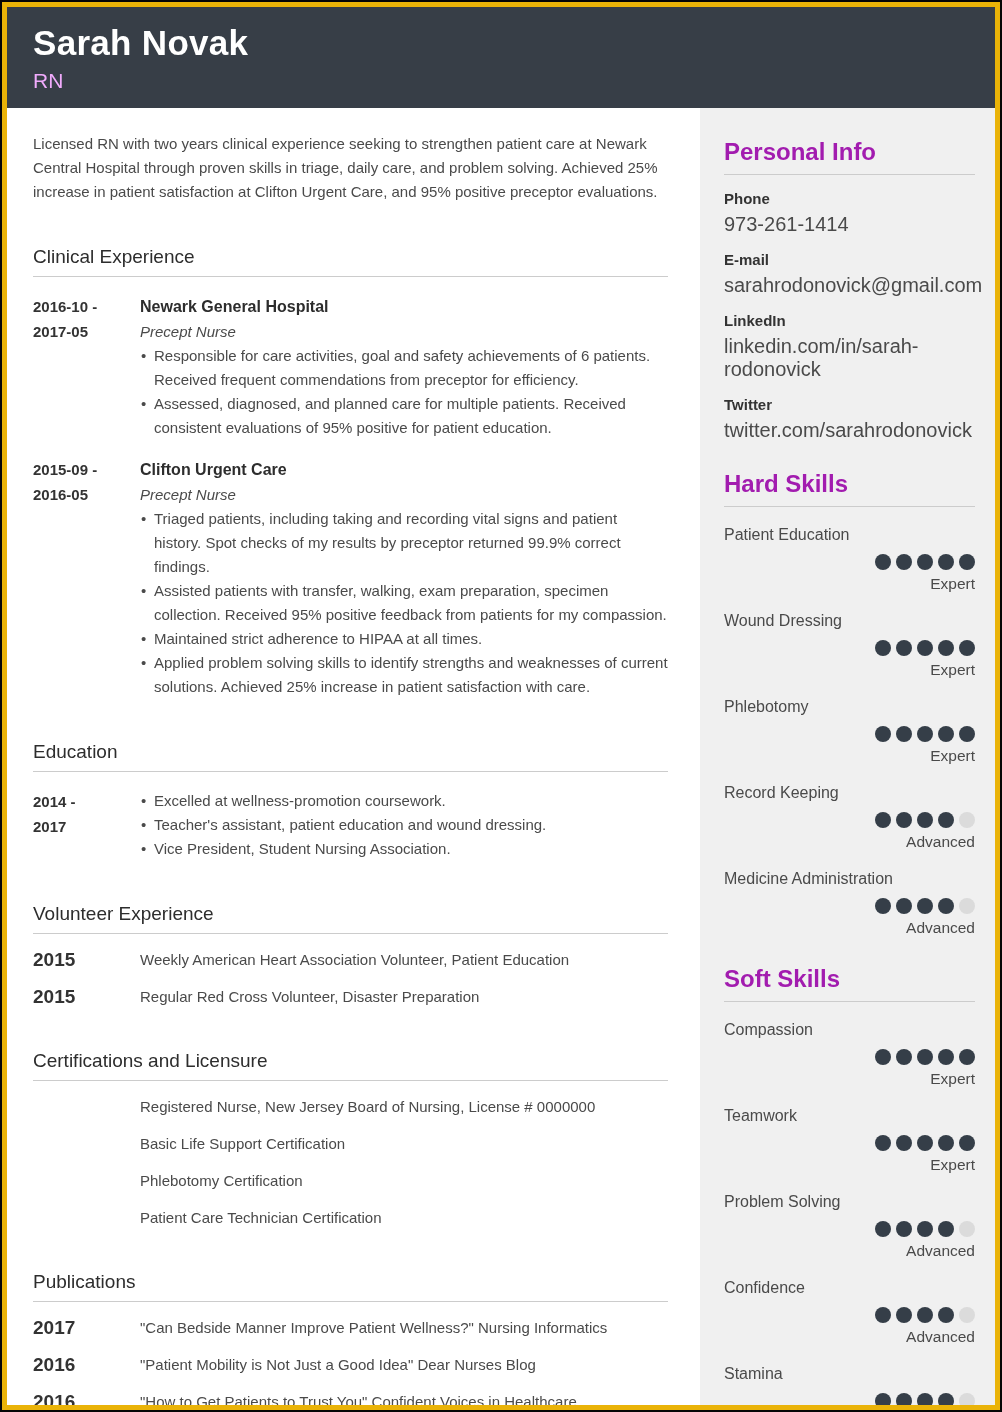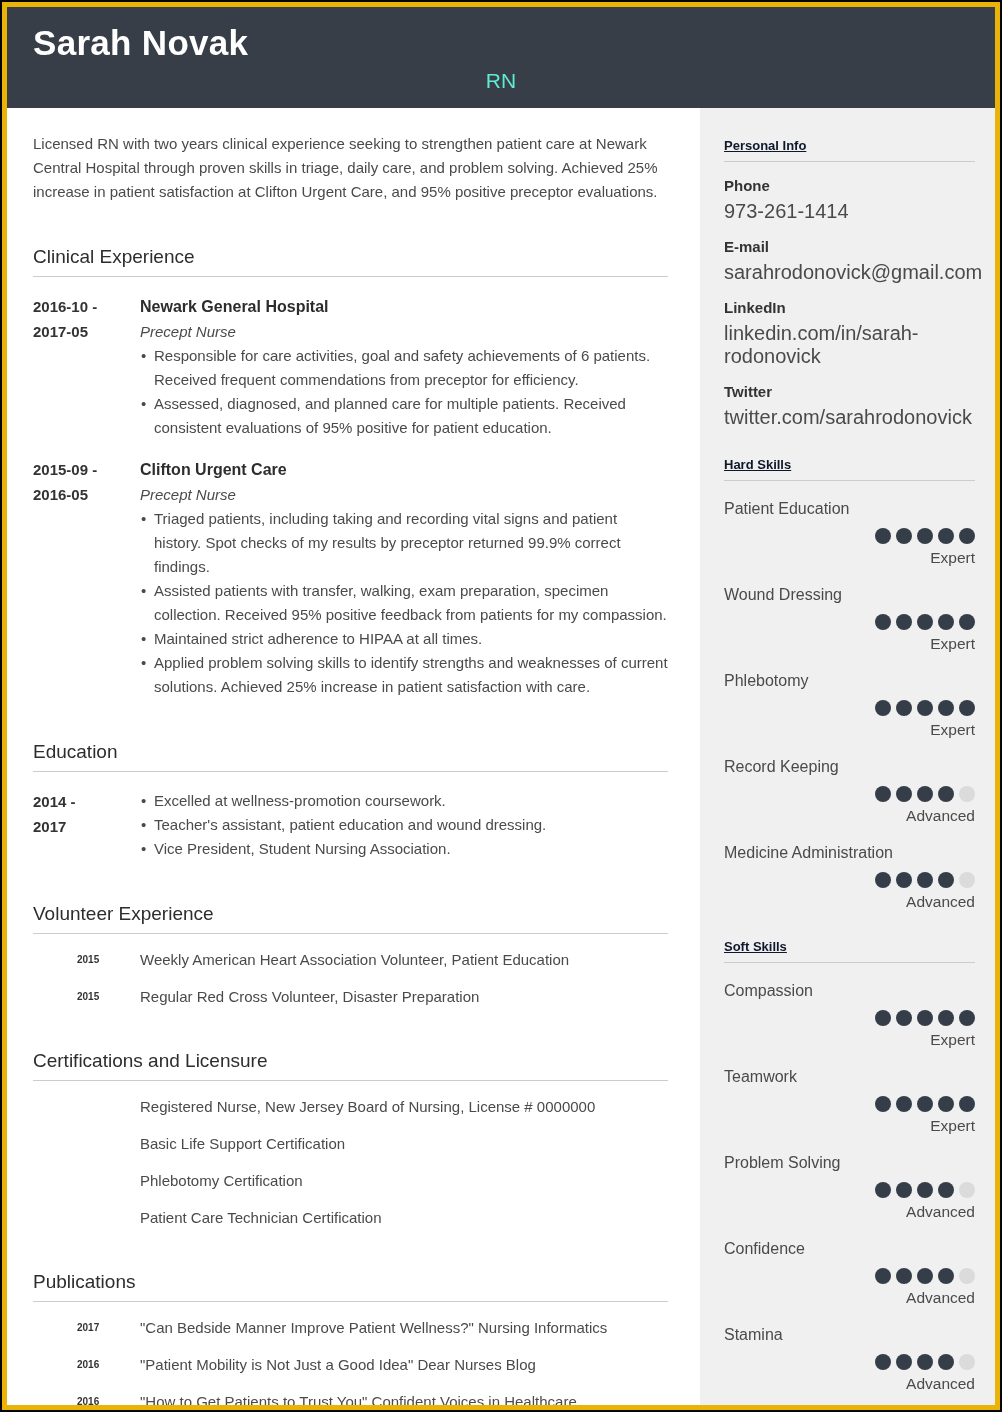--- a/index.html
+++ b/index.html
@@ -18,21 +18,21 @@
     overflow: hidden;
   }
 
   
   .header {
     flex: 0 0 101px;
     background: #373e47;
     padding: 15px 26px 0 26px;
   }
   .name { font-size: 35px; font-weight: bold; color: #ffffff; letter-spacing: 0.3px; line-height: 42px; }
-  .job-title { font-size: 21px; color: #5eead4; margin-top: 5px; text-align: center; }
+  .job-title { font-size: 21px; color: #f0abfc; margin-top: 5px; }
 
   
   .body-row { flex: 1 1 auto; display: flex; min-height: 0; }
   .main {
     width: 693px; flex: 0 0 693px;
     background: #ffffff;
     padding: 16px 32px 0 26px;
     overflow: hidden;
   }
   .sidebar {
@@ -57,29 +57,28 @@
   .role { font-size: 15px; font-style: italic; color: #4a4a4a; line-height: 25px; }
 
   ul.bullets { margin: 0; padding: 0; list-style: none; }
   ul.bullets li {
     position: relative; padding-left: 14px;
     font-size: 15px; line-height: 24px; color: #4a4a4a;
   }
   ul.bullets li::before { content: "\2022"; position: absolute; left: 1px; color: #4a4a4a; }
 
   .row { display: grid; grid-template-columns: 107px 1fr; margin-top: 15px; }
-  .row .year { font-size: 10px; font-weight: bold; color: #333333; line-height: 22px; margin-left: 44px; }
+  .row .year { font-size: 19px; font-weight: bold; color: #333333; line-height: 22px; }
   .row .row-text { font-size: 15px; color: #4a4a4a; line-height: 22px; }
 
   
   .side-heading {
-    font-size: 13px; font-weight: bold; color: #0f172a;
+    font-size: 24px; font-weight: bold; color: #a21caf;
     margin-top: 28px; padding-bottom: 8px;
     border-bottom: 1px solid #cccccc;
-    text-decoration: underline;
   }
   .pi-field { margin-top: 15px; }
   .pi-label { font-size: 15px; font-weight: bold; color: #333333; }
   .pi-value { font-size: 20px; color: #4a4a4a; margin-top: 6px; }
 
   .skill { margin-top: 19px; }
   .skill-name { font-size: 16px; color: #4a4a4a; }
   .dots { display: flex; justify-content: flex-end; gap: 5px; margin-top: 10px; }
   .dot { width: 16px; height: 16px; border-radius: 50%; background: #dbdbdb; }
   .dot.filled { background: #353e48; }

